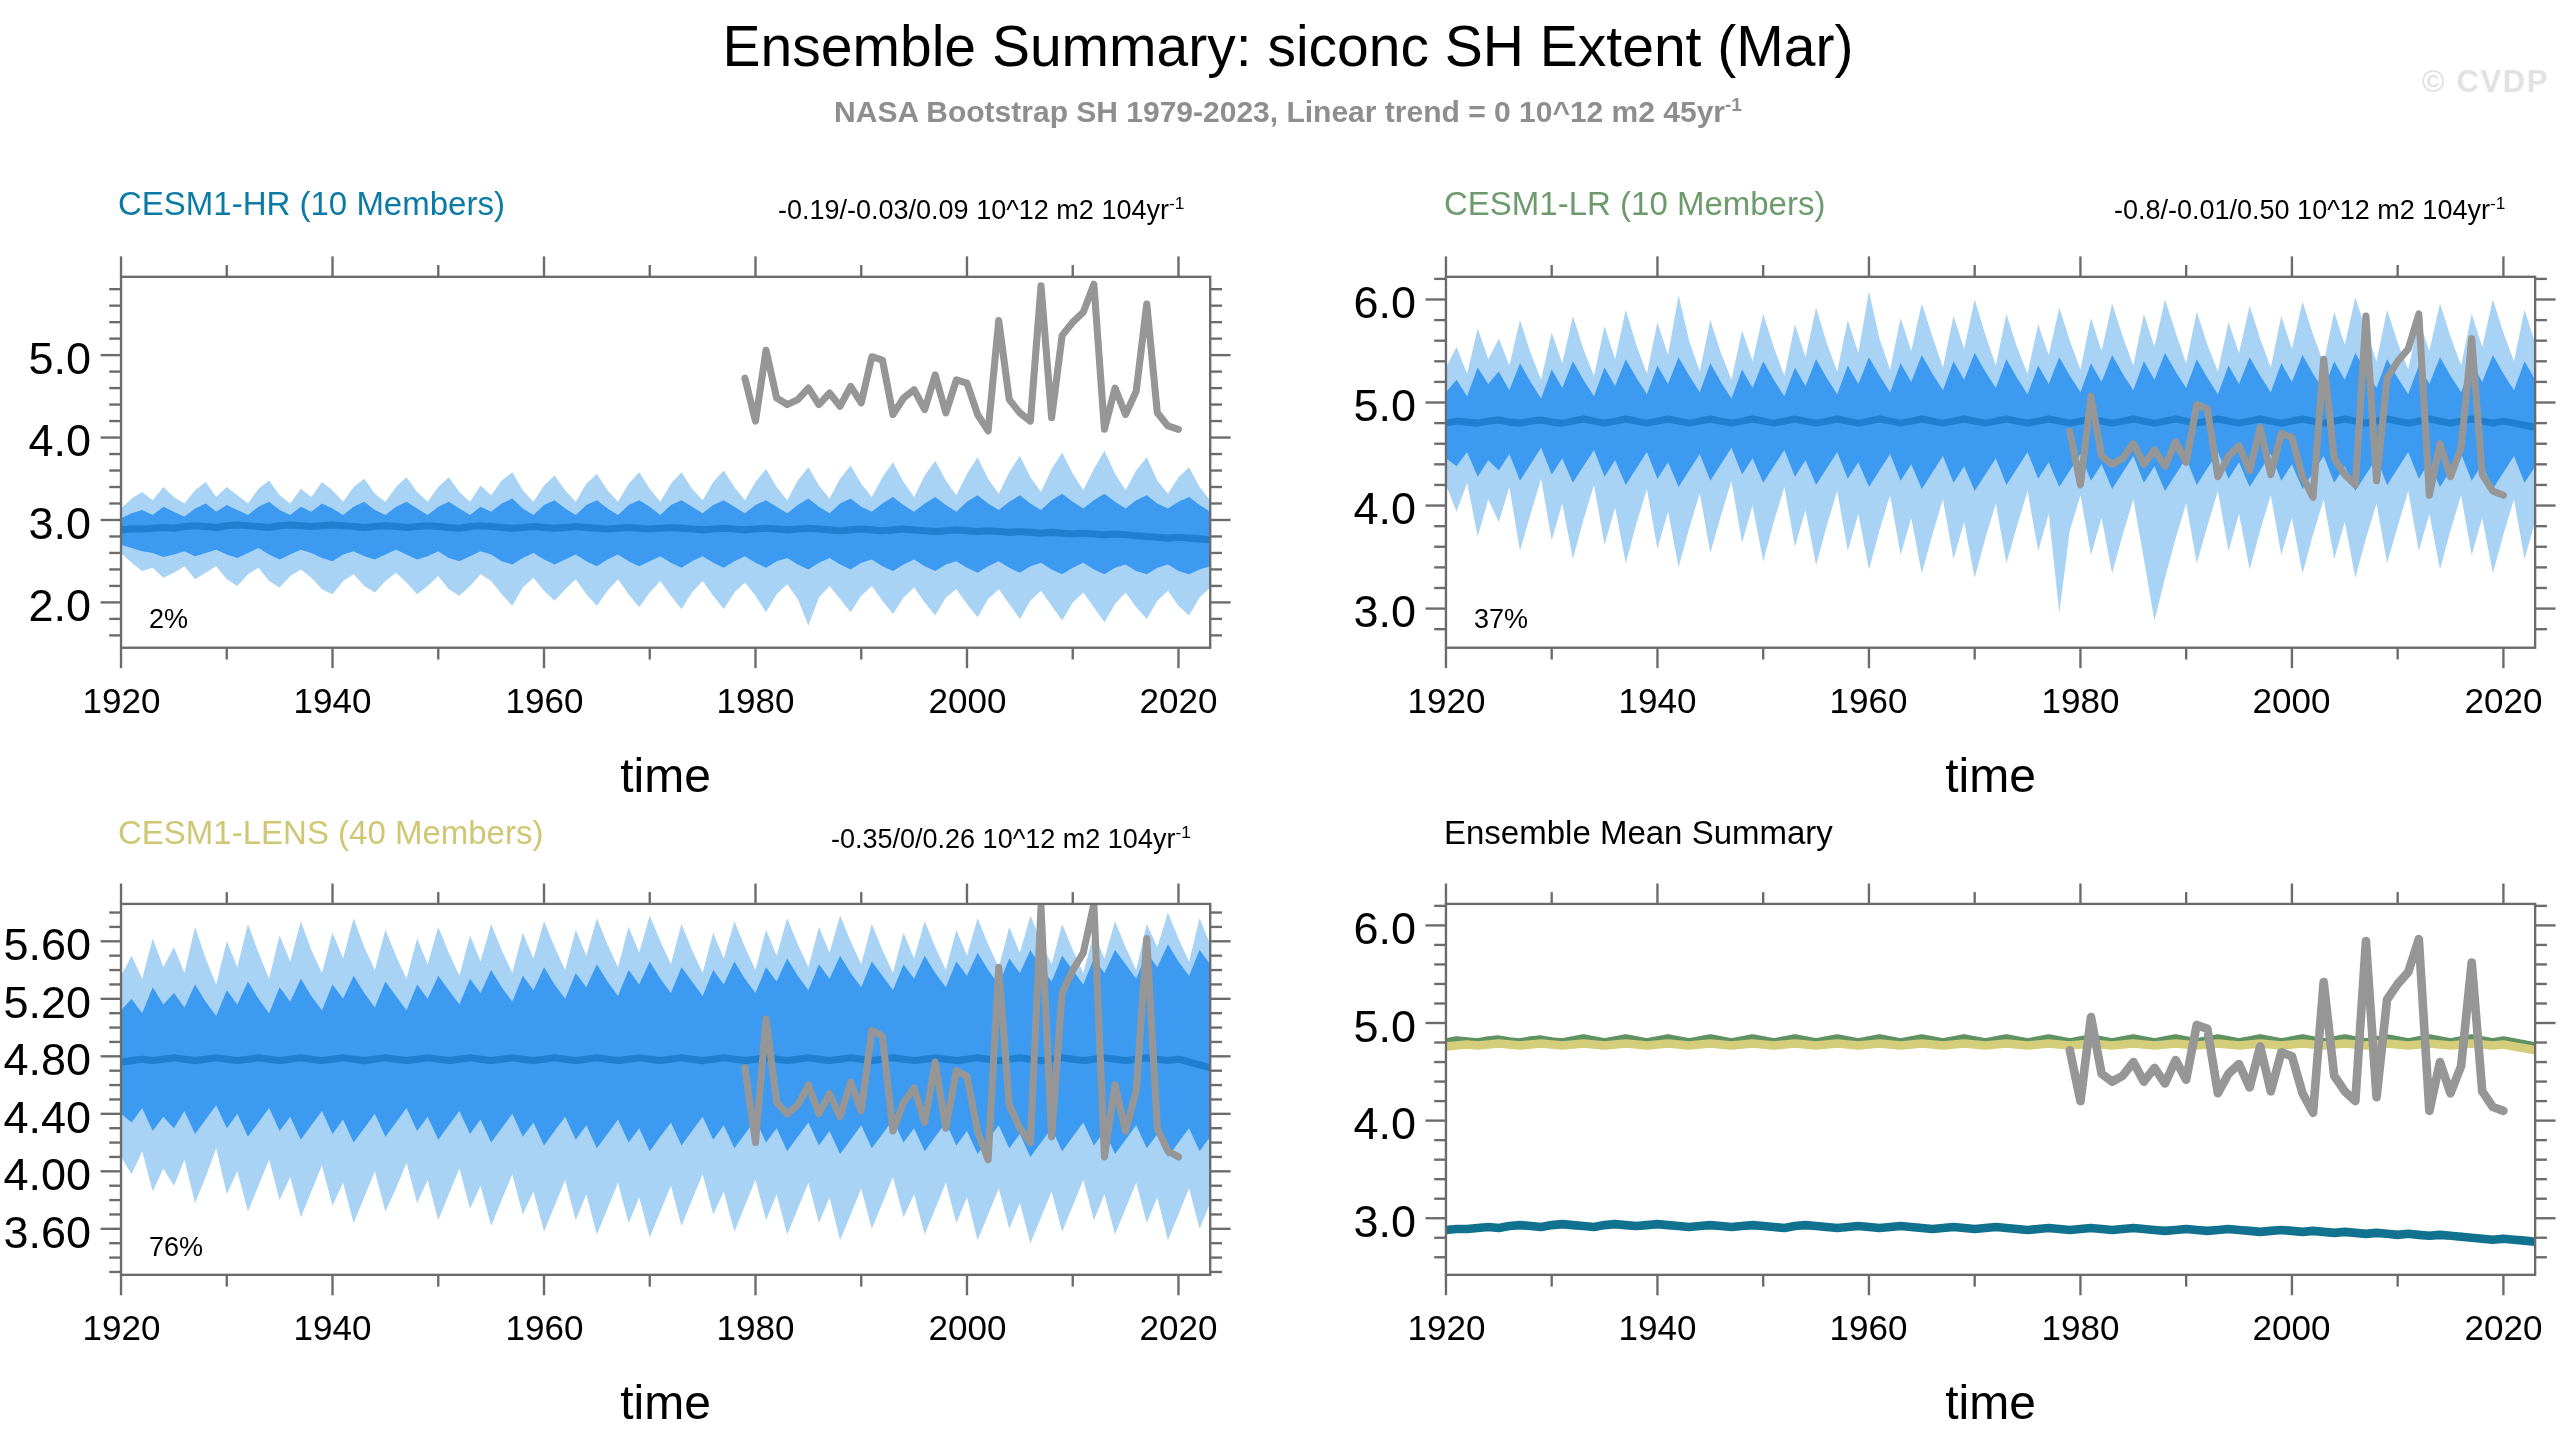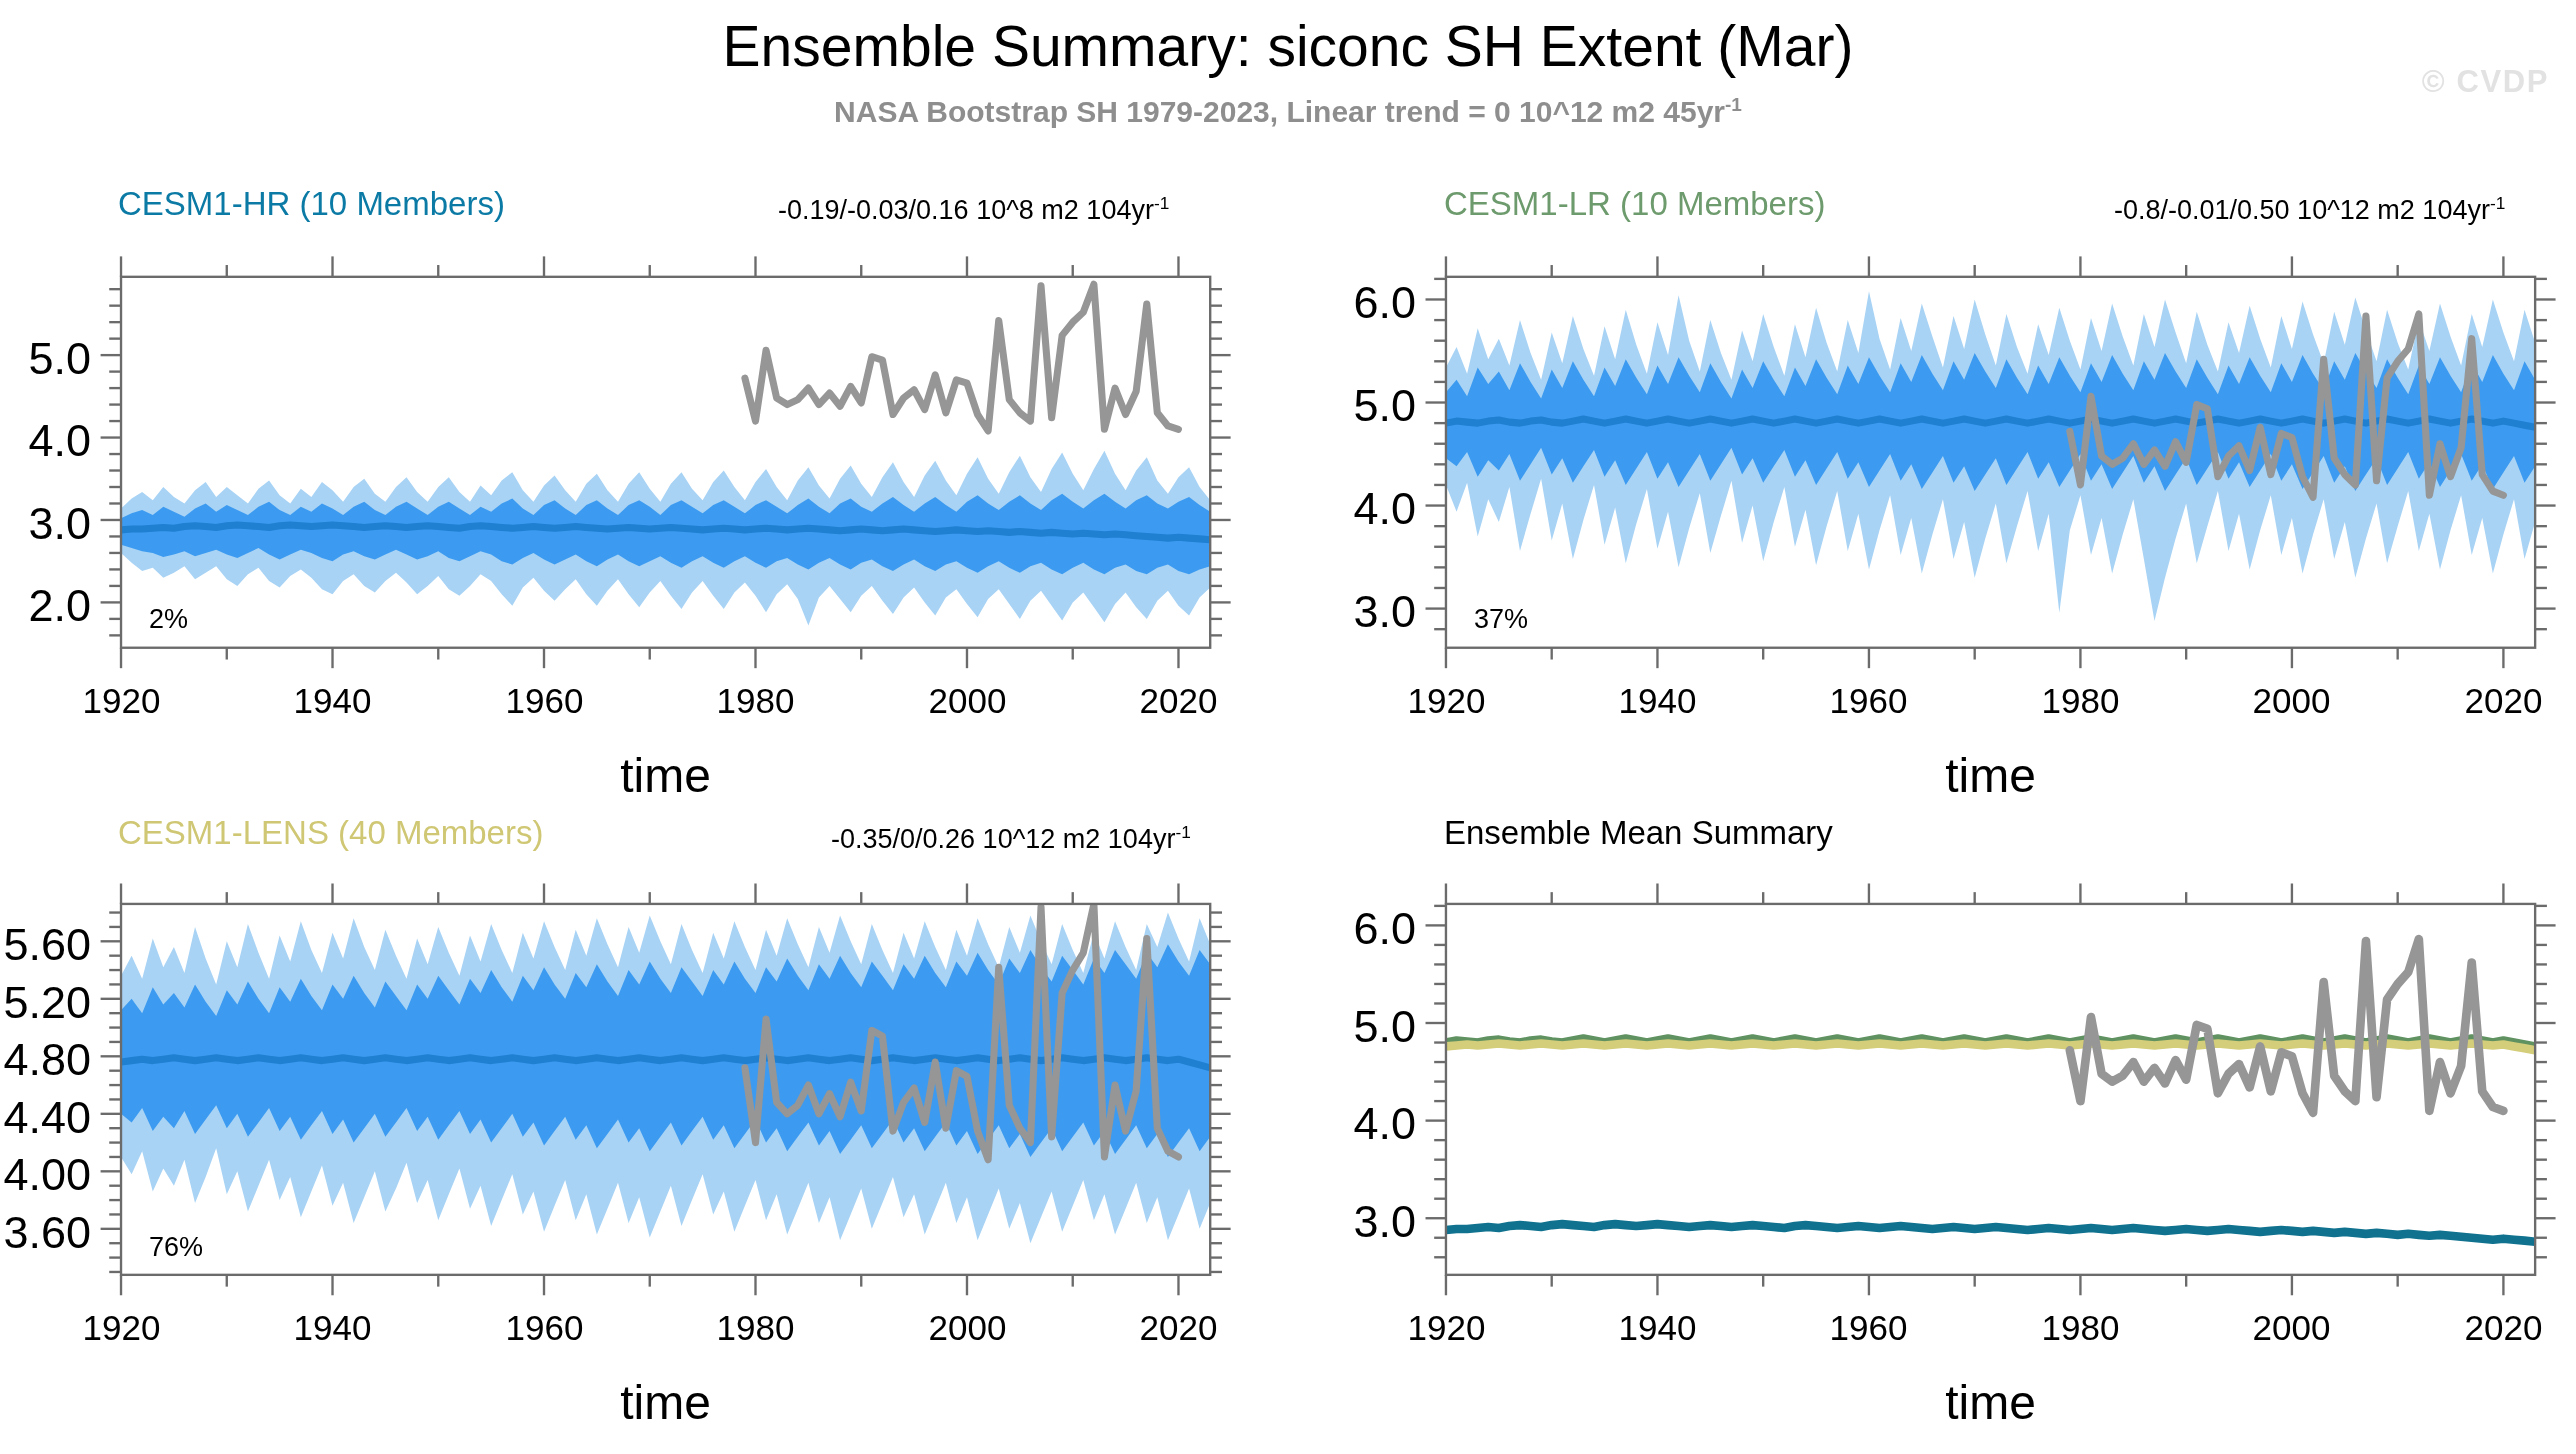--- a/index.html
+++ b/index.html
@@ -54,21 +54,21 @@
 
   <div class="fig-subtitle">
     <span>NASA Bootstrap SH 1979-2023, Linear trend = 0 10^12 m2 45yr</span><sup>-1</sup>
   </div>
 
   <div class="watermark">© CVDP</div>
 
   <div id="panels-host">
       <div class="panel" style="left: 0px; top: 0px; width: 2576px; height: 1455px;">
         <div class="panel-title" style="left: 118px; top: 185px; color: rgb(11, 122, 165);">CESM1-HR (10 Members)</div>
-        <div class="panel-trend" style="left: 778px; top: 193px;"><span>-0.19/-0.03/0.16 10^8 m2 104yr</span><sup>-1</sup></div>
+        <div class="panel-trend" style="left: 778px; top: 193px;"><span>-0.19/-0.03/0.09 10^12 m2 104yr</span><sup>-1</sup></div>
         <div class="pct-label" style="left: 149px; top: 604px;">2%</div>
         <svg width="2576" height="1455" style="position:absolute;left:0;top:0;pointer-events:none;" viewBox="0 0 3278 1851">
           <defs>
             <clipPath id="clip-cesm1-hr">
               <rect x="154" y="352" width="1386" height="472"></rect>
             </clipPath>
           </defs>
           <g clip-path="url(#clip-cesm1-hr)">
             <path d="M154.0 646.7 L167.5 634.2 L180.9 625.8 L194.4 636.2 L207.8 619.5 L221.3 632.1 L234.7 640.4 L248.2 623.7 L261.7 613.2 L275.1 632.1 L288.6 619.5 L302.0 630.0 L315.5 640.4 L328.9 621.6 L342.4 611.1 L355.8 630.0 L369.3 640.4 L382.8 621.6 L396.2 632.1 L409.7 613.2 L423.1 623.7 L436.6 638.3 L450.0 619.5 L463.5 609.0 L477.0 627.9 L490.4 638.3 L503.9 619.5 L517.3 606.9 L530.8 625.8 L544.2 638.3 L557.7 619.5 L571.1 606.9 L584.6 625.8 L598.1 638.3 L611.5 617.4 L625.0 630.0 L638.4 611.1 L651.9 600.6 L665.3 623.7 L678.8 638.3 L692.3 617.4 L705.7 604.8 L719.2 623.7 L732.6 638.3 L746.1 615.3 L759.5 602.7 L773.0 623.7 L786.4 638.3 L799.9 615.3 L813.4 600.6 L826.8 621.6 L840.3 638.3 L853.7 615.3 L867.2 600.6 L880.6 621.6 L894.1 636.2 L907.6 613.2 L921.0 598.5 L934.5 619.5 L947.9 636.2 L961.4 613.2 L974.8 596.4 L988.3 619.5 L1001.7 636.2 L1015.2 611.1 L1028.7 594.3 L1042.1 617.4 L1055.6 634.2 L1069.0 609.0 L1082.5 592.2 L1095.9 615.3 L1109.4 632.1 L1122.9 606.9 L1136.3 588.0 L1149.8 613.2 L1163.2 632.1 L1176.7 604.8 L1190.1 585.9 L1203.6 611.1 L1217.0 630.0 L1230.5 602.7 L1244.0 581.7 L1257.4 609.0 L1270.9 627.9 L1284.3 600.6 L1297.8 579.6 L1311.2 606.9 L1324.7 625.8 L1338.2 596.4 L1351.6 575.4 L1365.1 602.7 L1378.5 623.7 L1392.0 596.4 L1405.4 573.3 L1418.9 602.7 L1432.3 623.7 L1445.8 598.5 L1459.3 581.7 L1472.7 611.1 L1486.2 627.9 L1499.6 606.9 L1513.1 594.3 L1526.5 619.5 L1540.0 636.2 L1540.0 747.4 L1526.5 760.0 L1513.1 783.1 L1499.6 770.5 L1486.2 751.6 L1472.7 764.2 L1459.3 787.3 L1445.8 772.6 L1432.3 753.7 L1418.9 768.4 L1405.4 791.5 L1392.0 772.6 L1378.5 753.7 L1365.1 766.3 L1351.6 789.4 L1338.2 770.5 L1324.7 751.6 L1311.2 764.2 L1297.8 787.3 L1284.3 768.4 L1270.9 749.5 L1257.4 762.1 L1244.0 785.2 L1230.5 768.4 L1217.0 749.5 L1203.6 760.0 L1190.1 783.1 L1176.7 766.3 L1163.2 747.4 L1149.8 760.0 L1136.3 781.0 L1122.9 764.2 L1109.4 745.3 L1095.9 757.9 L1082.5 778.9 L1069.0 762.1 L1055.6 745.3 L1042.1 760.0 L1028.7 795.7 L1015.2 762.1 L1001.7 743.2 L988.3 755.8 L974.8 778.9 L961.4 757.9 L947.9 741.1 L934.5 753.7 L921.0 774.7 L907.6 757.9 L894.1 739.0 L880.6 753.7 L867.2 774.7 L853.7 757.9 L840.3 739.0 L826.8 753.7 L813.4 772.6 L799.9 755.8 L786.4 736.9 L773.0 751.6 L759.5 770.5 L746.1 755.8 L732.6 736.9 L719.2 749.5 L705.7 764.2 L692.3 751.6 L678.8 734.8 L665.3 747.4 L651.9 770.5 L638.4 755.8 L625.0 739.0 L611.5 730.6 L598.1 745.3 L584.6 757.9 L571.1 749.5 L557.7 732.7 L544.2 745.3 L530.8 755.8 L517.3 741.1 L503.9 728.6 L490.4 739.0 L477.0 753.7 L463.5 745.3 L450.0 730.6 L436.6 739.0 L423.1 755.8 L409.7 749.5 L396.2 734.8 L382.8 724.4 L369.3 732.7 L355.8 747.4 L342.4 739.0 L328.9 722.3 L315.5 730.6 L302.0 745.3 L288.6 736.9 L275.1 720.2 L261.7 728.6 L248.2 736.9 L234.7 720.2 L221.3 728.6 L207.8 734.8 L194.4 722.3 L180.9 726.5 L167.5 716.0 L154.0 703.4 Z" fill="#a8d3f5" stroke="none"></path>
             <path d="M154.0 659.3 L167.5 653.0 L180.9 648.8 L194.4 655.1 L207.8 644.6 L221.3 650.9 L234.7 657.2 L248.2 646.7 L261.7 640.4 L275.1 650.9 L288.6 642.5 L302.0 648.8 L315.5 655.1 L328.9 644.6 L342.4 638.3 L355.8 648.8 L369.3 655.1 L382.8 644.6 L396.2 650.9 L409.7 640.4 L423.1 646.7 L436.6 655.1 L450.0 644.6 L463.5 638.3 L477.0 648.8 L490.4 655.1 L503.9 644.6 L517.3 638.3 L530.8 646.7 L544.2 655.1 L557.7 644.6 L571.1 638.3 L584.6 646.7 L598.1 655.1 L611.5 644.6 L625.0 650.9 L638.4 640.4 L651.9 634.2 L665.3 646.7 L678.8 655.1 L692.3 642.5 L705.7 636.2 L719.2 646.7 L732.6 655.1 L746.1 642.5 L759.5 636.2 L773.0 646.7 L786.4 655.1 L799.9 642.5 L813.4 636.2 L826.8 644.6 L840.3 655.1 L853.7 642.5 L867.2 636.2 L880.6 644.6 L894.1 653.0 L907.6 642.5 L921.0 636.2 L934.5 644.6 L947.9 653.0 L961.4 642.5 L974.8 636.2 L988.3 644.6 L1001.7 653.0 L1015.2 642.5 L1028.7 634.2 L1042.1 644.6 L1055.6 653.0 L1069.0 640.4 L1082.5 634.2 L1095.9 644.6 L1109.4 650.9 L1122.9 640.4 L1136.3 632.1 L1149.8 642.5 L1163.2 650.9 L1176.7 640.4 L1190.1 632.1 L1203.6 642.5 L1217.0 650.9 L1230.5 638.3 L1244.0 630.0 L1257.4 640.4 L1270.9 648.8 L1284.3 638.3 L1297.8 630.0 L1311.2 640.4 L1324.7 648.8 L1338.2 636.2 L1351.6 627.9 L1365.1 638.3 L1378.5 646.7 L1392.0 636.2 L1405.4 627.9 L1418.9 638.3 L1432.3 646.7 L1445.8 636.2 L1459.3 630.0 L1472.7 640.4 L1486.2 646.7 L1499.6 638.3 L1513.1 632.1 L1526.5 642.5 L1540.0 650.9 L1540.0 720.2 L1526.5 724.4 L1513.1 730.6 L1499.6 726.5 L1486.2 718.1 L1472.7 722.3 L1459.3 730.6 L1445.8 726.5 L1432.3 718.1 L1418.9 722.3 L1405.4 730.6 L1392.0 724.4 L1378.5 716.0 L1365.1 722.3 L1351.6 730.6 L1338.2 724.4 L1324.7 716.0 L1311.2 720.2 L1297.8 728.6 L1284.3 722.3 L1270.9 713.9 L1257.4 720.2 L1244.0 728.6 L1230.5 722.3 L1217.0 713.9 L1203.6 718.1 L1190.1 726.5 L1176.7 720.2 L1163.2 711.8 L1149.8 718.1 L1136.3 726.5 L1122.9 720.2 L1109.4 711.8 L1095.9 716.0 L1082.5 724.4 L1069.0 718.1 L1055.6 709.7 L1042.1 716.0 L1028.7 724.4 L1015.2 718.1 L1001.7 709.7 L988.3 713.9 L974.8 722.3 L961.4 716.0 L947.9 707.6 L934.5 713.9 L921.0 722.3 L907.6 716.0 L894.1 707.6 L880.6 713.9 L867.2 722.3 L853.7 716.0 L840.3 707.6 L826.8 713.9 L813.4 720.2 L799.9 713.9 L786.4 705.5 L773.0 711.8 L759.5 720.2 L746.1 713.9 L732.6 705.5 L719.2 711.8 L705.7 718.1 L692.3 711.8 L678.8 703.4 L665.3 709.7 L651.9 718.1 L638.4 713.9 L625.0 705.5 L611.5 701.3 L598.1 707.6 L584.6 713.9 L571.1 709.7 L557.7 701.3 L544.2 707.6 L530.8 711.8 L517.3 705.5 L503.9 699.2 L490.4 705.5 L477.0 711.8 L463.5 707.6 L450.0 701.3 L436.6 705.5 L423.1 713.9 L409.7 709.7 L396.2 703.4 L382.8 699.2 L369.3 705.5 L355.8 711.8 L342.4 705.5 L328.9 697.1 L315.5 703.4 L302.0 709.7 L288.6 705.5 L275.1 699.2 L261.7 703.4 L248.2 707.6 L234.7 701.3 L221.3 705.5 L207.8 708.6 L194.4 703.4 L180.9 701.3 L167.5 697.1 L154.0 692.9 Z" fill="#3c9bf0" stroke="none"></path>

